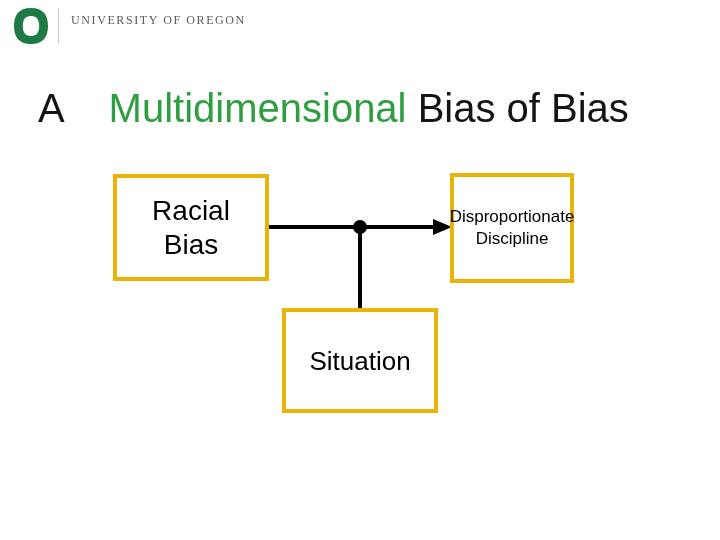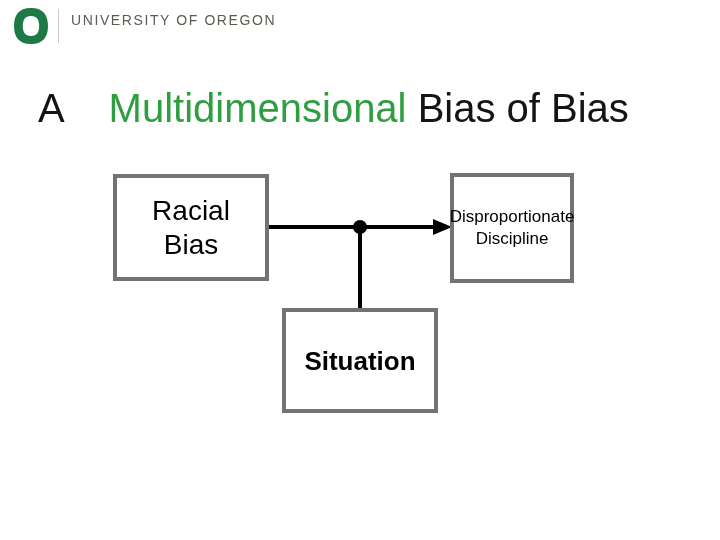--- a/index.html
+++ b/index.html
@@ -26,22 +26,22 @@
   }
   .logo-o svg { display: block; }
   .logo-divider {
     width: 1px;
     height: 34px;
     background: #c9c9c9;
     margin-left: 10px;
     margin-right: 12px;
   }
   .wordmark {
-    font-family: Liberation Sans, sans-serif;
-    font-size: 14px;
+    font-family: Liberation Serif, serif;
+    font-size: 12px;
     letter-spacing: 1.6px;
     color: #5d5a52;
     position: relative;
     top: -6px;
   }
 
   
   .title {
     position: absolute;
     left: 38px;
@@ -59,21 +59,21 @@
     position: absolute;
     left: 0; top: 0;
     width: 720px; height: 540px;
     z-index: 0;
     pointer-events: none;
   }
   .node {
     position: absolute;
     box-sizing: border-box;
     background: #ffffff;
-    border: 4px solid #737373;
+    border: 4px solid #eab308;
     display: flex;
     align-items: center;
     justify-content: center;
     text-align: center;
     color: #000000;
     white-space: pre-line;
     z-index: 1;
   }
   .node-racial {
     left: 113px; top: 174px;
@@ -81,21 +81,21 @@
     font-size: 28px; line-height: 34px;
   }
   .node-disproportionate {
     left: 450px; top: 173px;
     width: 124px; height: 110px;
     font-size: 17px; line-height: 22px;
   }
   .node-situation {
     left: 282px; top: 308px;
     width: 156px; height: 105px;
-    font-size: 26px; line-height: 32px; font-weight: bold;
+    font-size: 26px; line-height: 32px;
   }
 </style>
 </head>
 <body>
 
 <div class="slide">
 
   <div class="logo-block">
     <span class="logo-o">
       <svg width="34" height="36" viewBox="0 0 34 36" aria-hidden="true">

